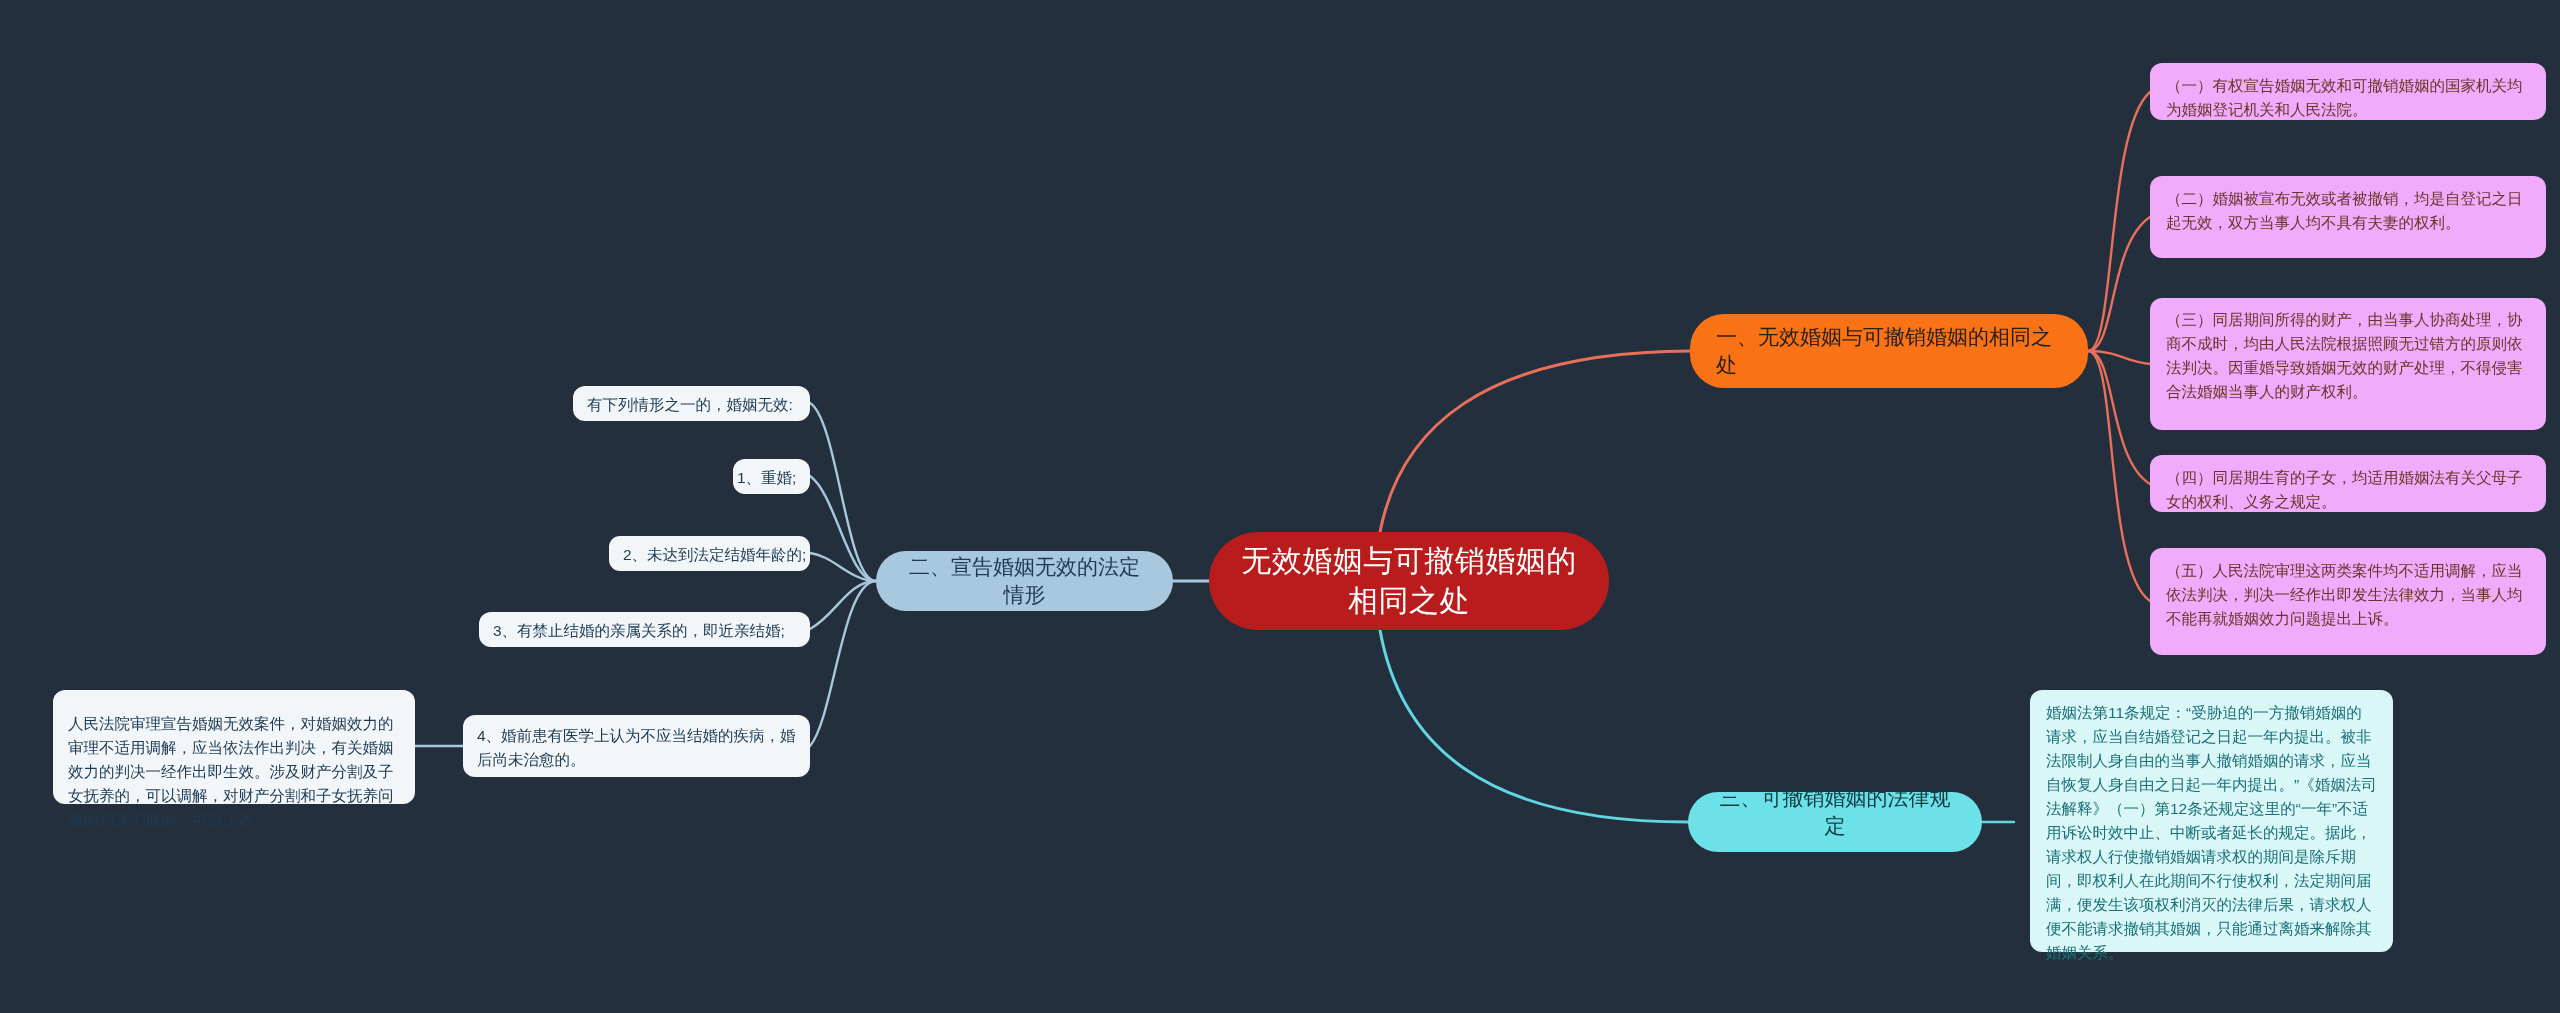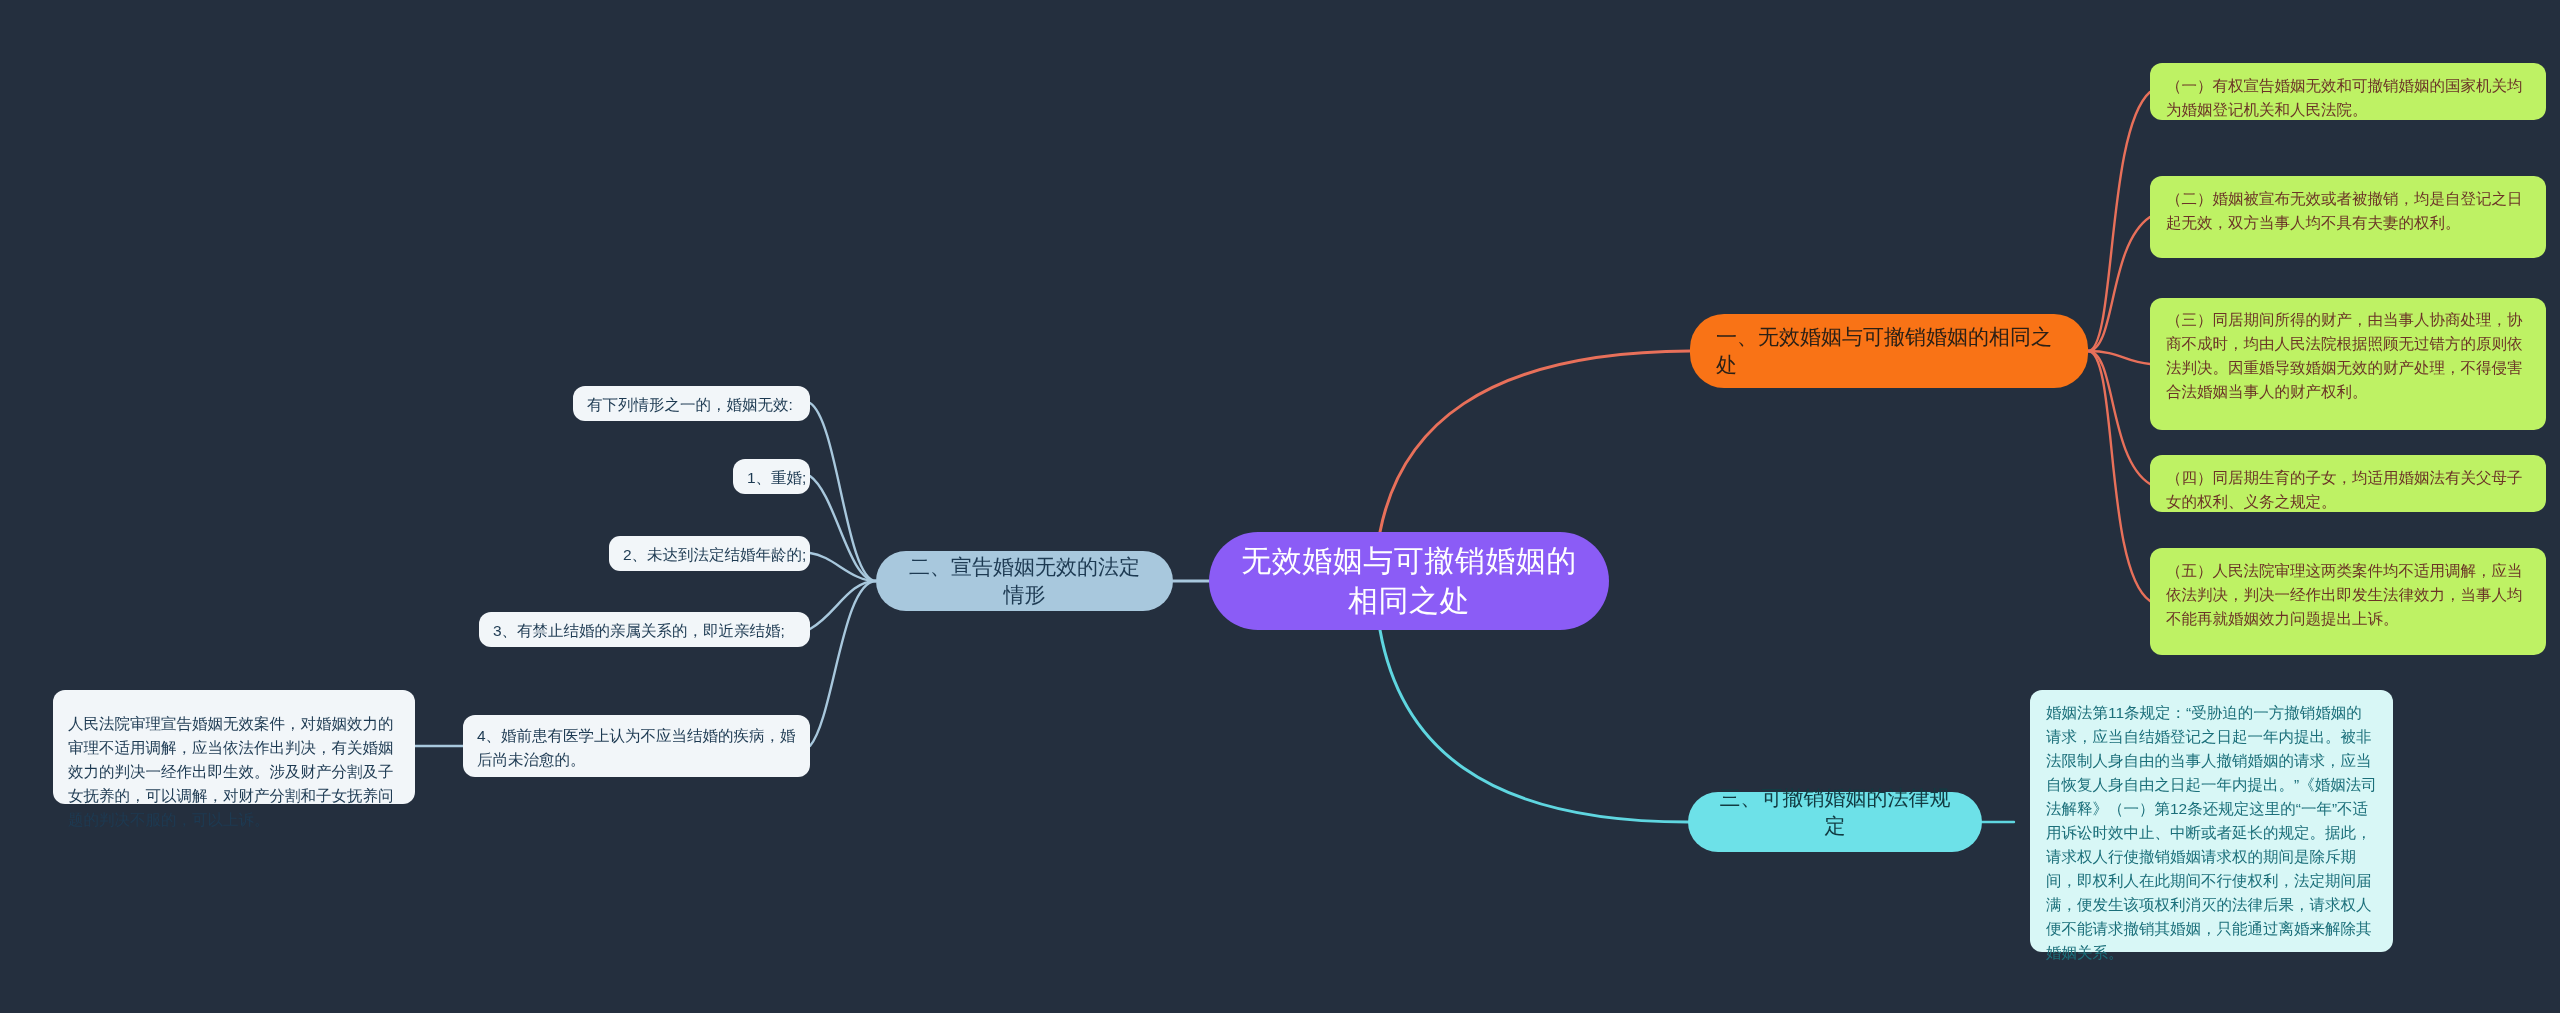--- a/index.html
+++ b/index.html
@@ -9,21 +9,21 @@
     -webkit-font-smoothing:antialiased;
   }
   #canvas{position:absolute;inset:0;width:2560px;height:1013px;}
   svg.links{position:absolute;left:0;top:0;width:2560px;height:1013px;pointer-events:none;}
 
   .node{position:absolute;box-sizing:border-box;}
 
   
   .root{
     left:1209px;top:532px;width:400px;height:98px;
-    background:#8b5cf6;border-radius:49px;
+    background:#b91c1c;border-radius:49px;
     display:flex;align-items:center;justify-content:center;text-align:center;
     color:#ffffff;font-size:30px;line-height:1.32;letter-spacing:.5px;
     padding:0 26px;
   }
 
   
   .branch{
     border-radius:34px;display:flex;align-items:center;
     padding:12px 26px;box-sizing:border-box;
     font-size:21px;line-height:1.34;
@@ -40,37 +40,37 @@
     left:1688px;top:792px;width:294px;height:60px;
     background:#6de1e8;color:#123b42;justify-content:center;text-align:center;align-items:flex-end;
   }
 
   
   .card{
     border-radius:12px;box-sizing:border-box;
     font-size:15.5px;line-height:1.55;
     padding:11px 16px;
   }
-  .card-pink{ background:#bef264; color:#6b3427;border-radius:12px; }
+  .card-pink{ background:#f0abfc; color:#6b3427;border-radius:12px; }
   .card-cyan{ background:#d8f7f6; color:#1b6f7a; }
   .card-white{ background:#f2f6f9; color:#1d3a52; }
 
   
   .p1{left:2150px;top:63px;width:396px;height:57px;}
   .p2{left:2150px;top:176px;width:396px;height:82px;}
   .p3{left:2150px;top:298px;width:396px;height:132px;font-family:Liberation Mono, monospace;}
   .p4{left:2150px;top:455px;width:396px;height:57px;}
   .p5{left:2150px;top:548px;width:396px;height:107px;}
 
   
   .c1{left:2014px;top:690px;width:363px;height:262px;margin-left:16px;}
 
   
   .w1{left:573px;top:386px;width:237px;height:35px;padding:7px 14px;}
-  .w2{left:733px;top:459px;width:77px;height:35px;padding:7px 14px;}
+  .w2{left:733px;top:459px;width:77px;height:35px;padding:7px 4px;}
   .w3{left:609px;top:536px;width:201px;height:35px;padding:7px 14px;border-radius:11px;}
   .w4{left:479px;top:612px;width:331px;height:35px;padding:7px 14px;}
   .w5{left:463px;top:715px;width:347px;height:62px;padding:9px 14px;}
   .w6{left:53px;top:690px;width:362px;height:114px;padding:22px 15px;}
 
   .nowrap{white-space:nowrap;}
 </style>
 </head>
 <body>
 

